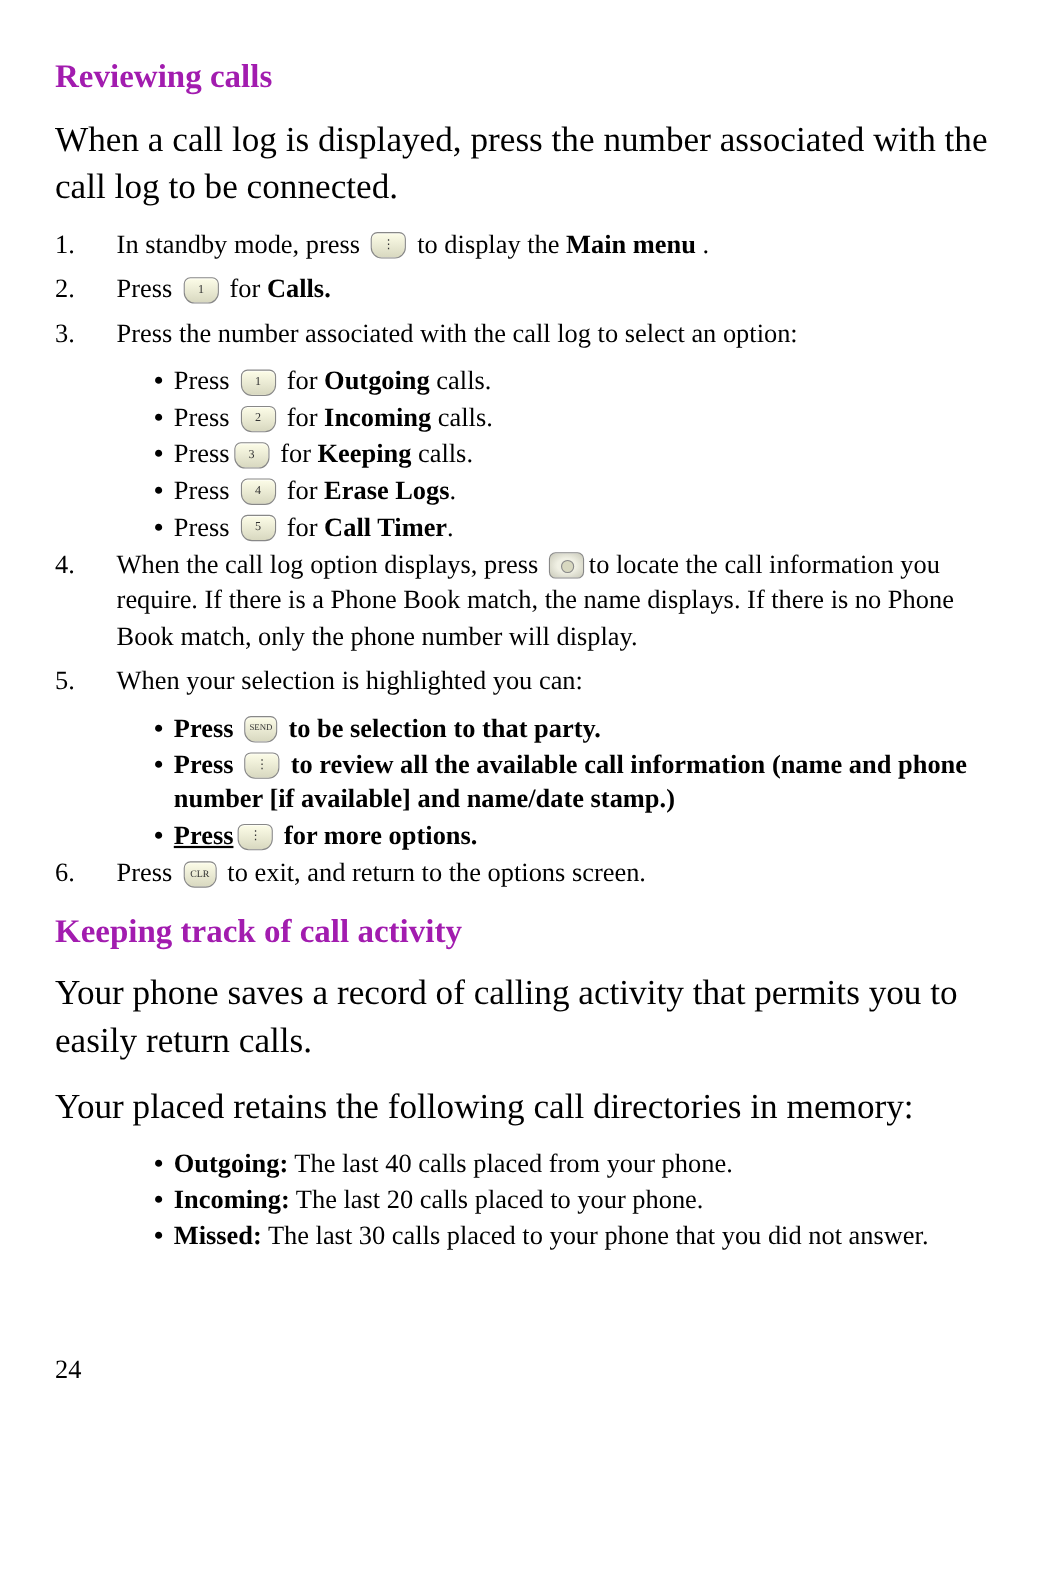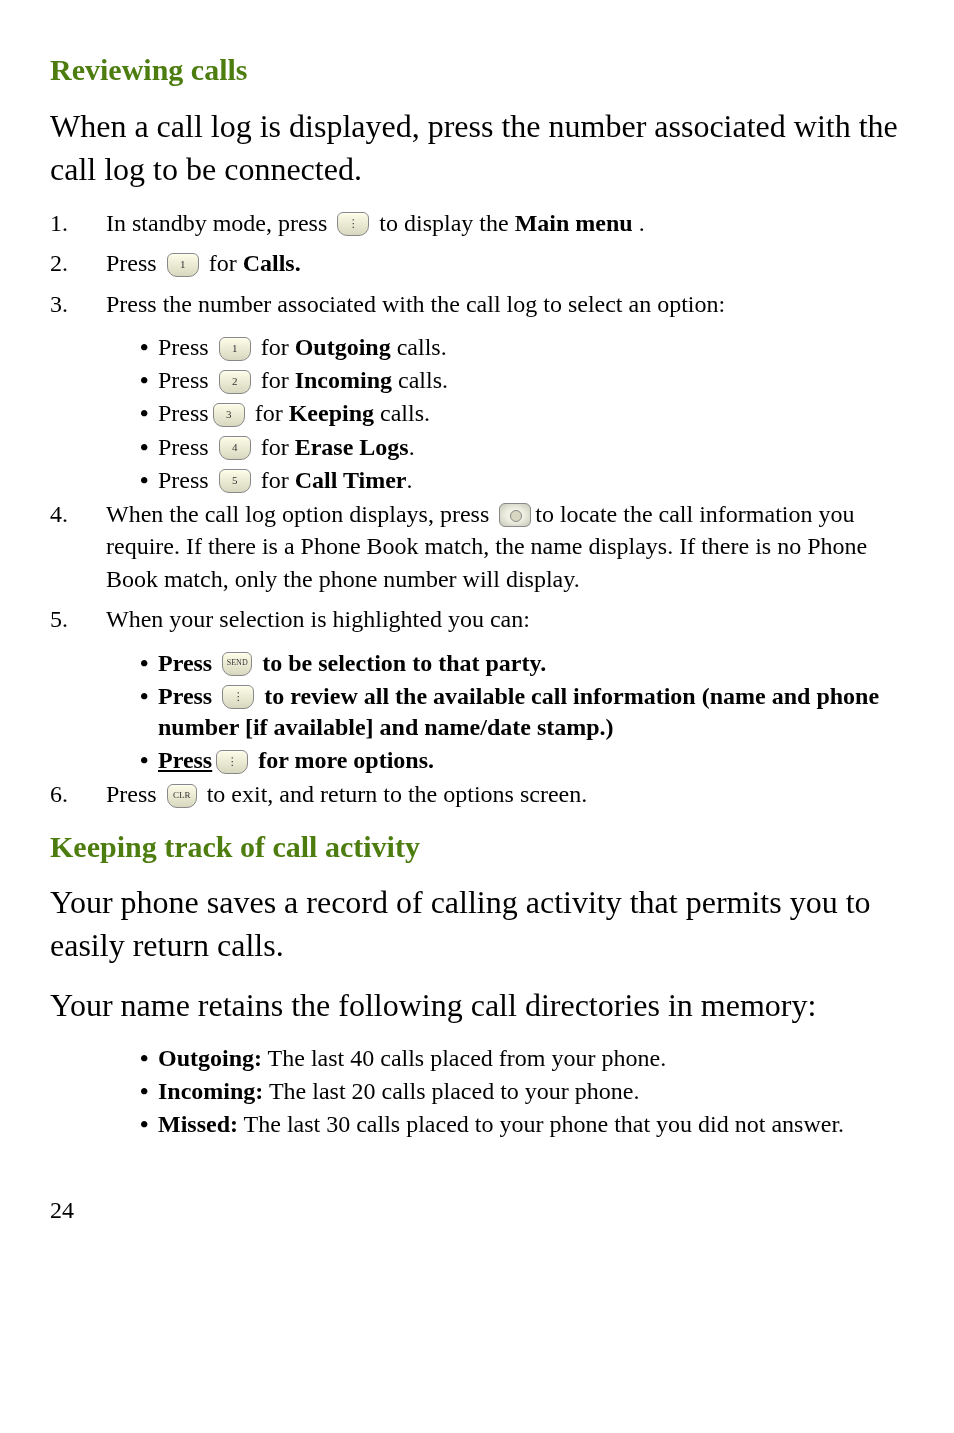--- a/index.html
+++ b/index.html
@@ -6,21 +6,21 @@
     margin: 0;
     padding: 50px 40px 40px 50px;
     font-family: Georgia, 'Times New Roman', serif;
     width: 954px;
     box-sizing: border-box;
     color: #000;
     background: #fff;
     line-height: 1.35;
   }
   h2 {
-    color: #4d7c0f;
+    color: #a21caf;
     font-size: 30px;
     font-weight: bold;
     margin: 0 0 14px 0;
   }
   h2.second {
     margin-top: 16px;
   }
   p {
     font-size: 32px;
     margin: 0 0 16px 0;
@@ -94,21 +94,21 @@
     position: absolute;
     left: 50%; top: 50%;
     width: 10px; height: 10px;
     margin-left: -5px; margin-top: -5px;
     border-radius: 50%;
     background: #d8d8c0;
     border: 1px solid #888;
   }
   .page-num {
     font-size: 24px;
-    margin-top: 54px;
+    margin-top: 90px;
   }
   b { font-weight: bold; }
   u { text-decoration: underline; }
 </style>
 </head>
 <body>
 
 <h2>Reviewing calls</h2>
 
 <p>When a call log is displayed, press the number associated with the call log  to be connected.</p>
@@ -215,21 +215,21 @@
     <span class="num">6.</span>
     <span class="body">
       <span>Press </span><span class="icon small" style="font-size:9px">CLR</span><span> to exit, and return to the options screen.</span>
     </span>
   </li>
 </ol>
 
 <h2 class="second">Keeping track of call activity</h2>
 
 <p>Your phone saves a record of calling activity that permits you to easily return calls.</p>
-<p>Your name retains the following call directories in memory:</p>
+<p>Your placed retains the following call directories in memory:</p>
 
 <div class="sub">
   <div class="row">
     <span class="bullet">•</span>
     <span class="content">
       <b>Outgoing:</b><span> The last 40 calls placed from your phone.</span>
     </span>
   </div>
   <div class="row">
     <span class="bullet">•</span>

